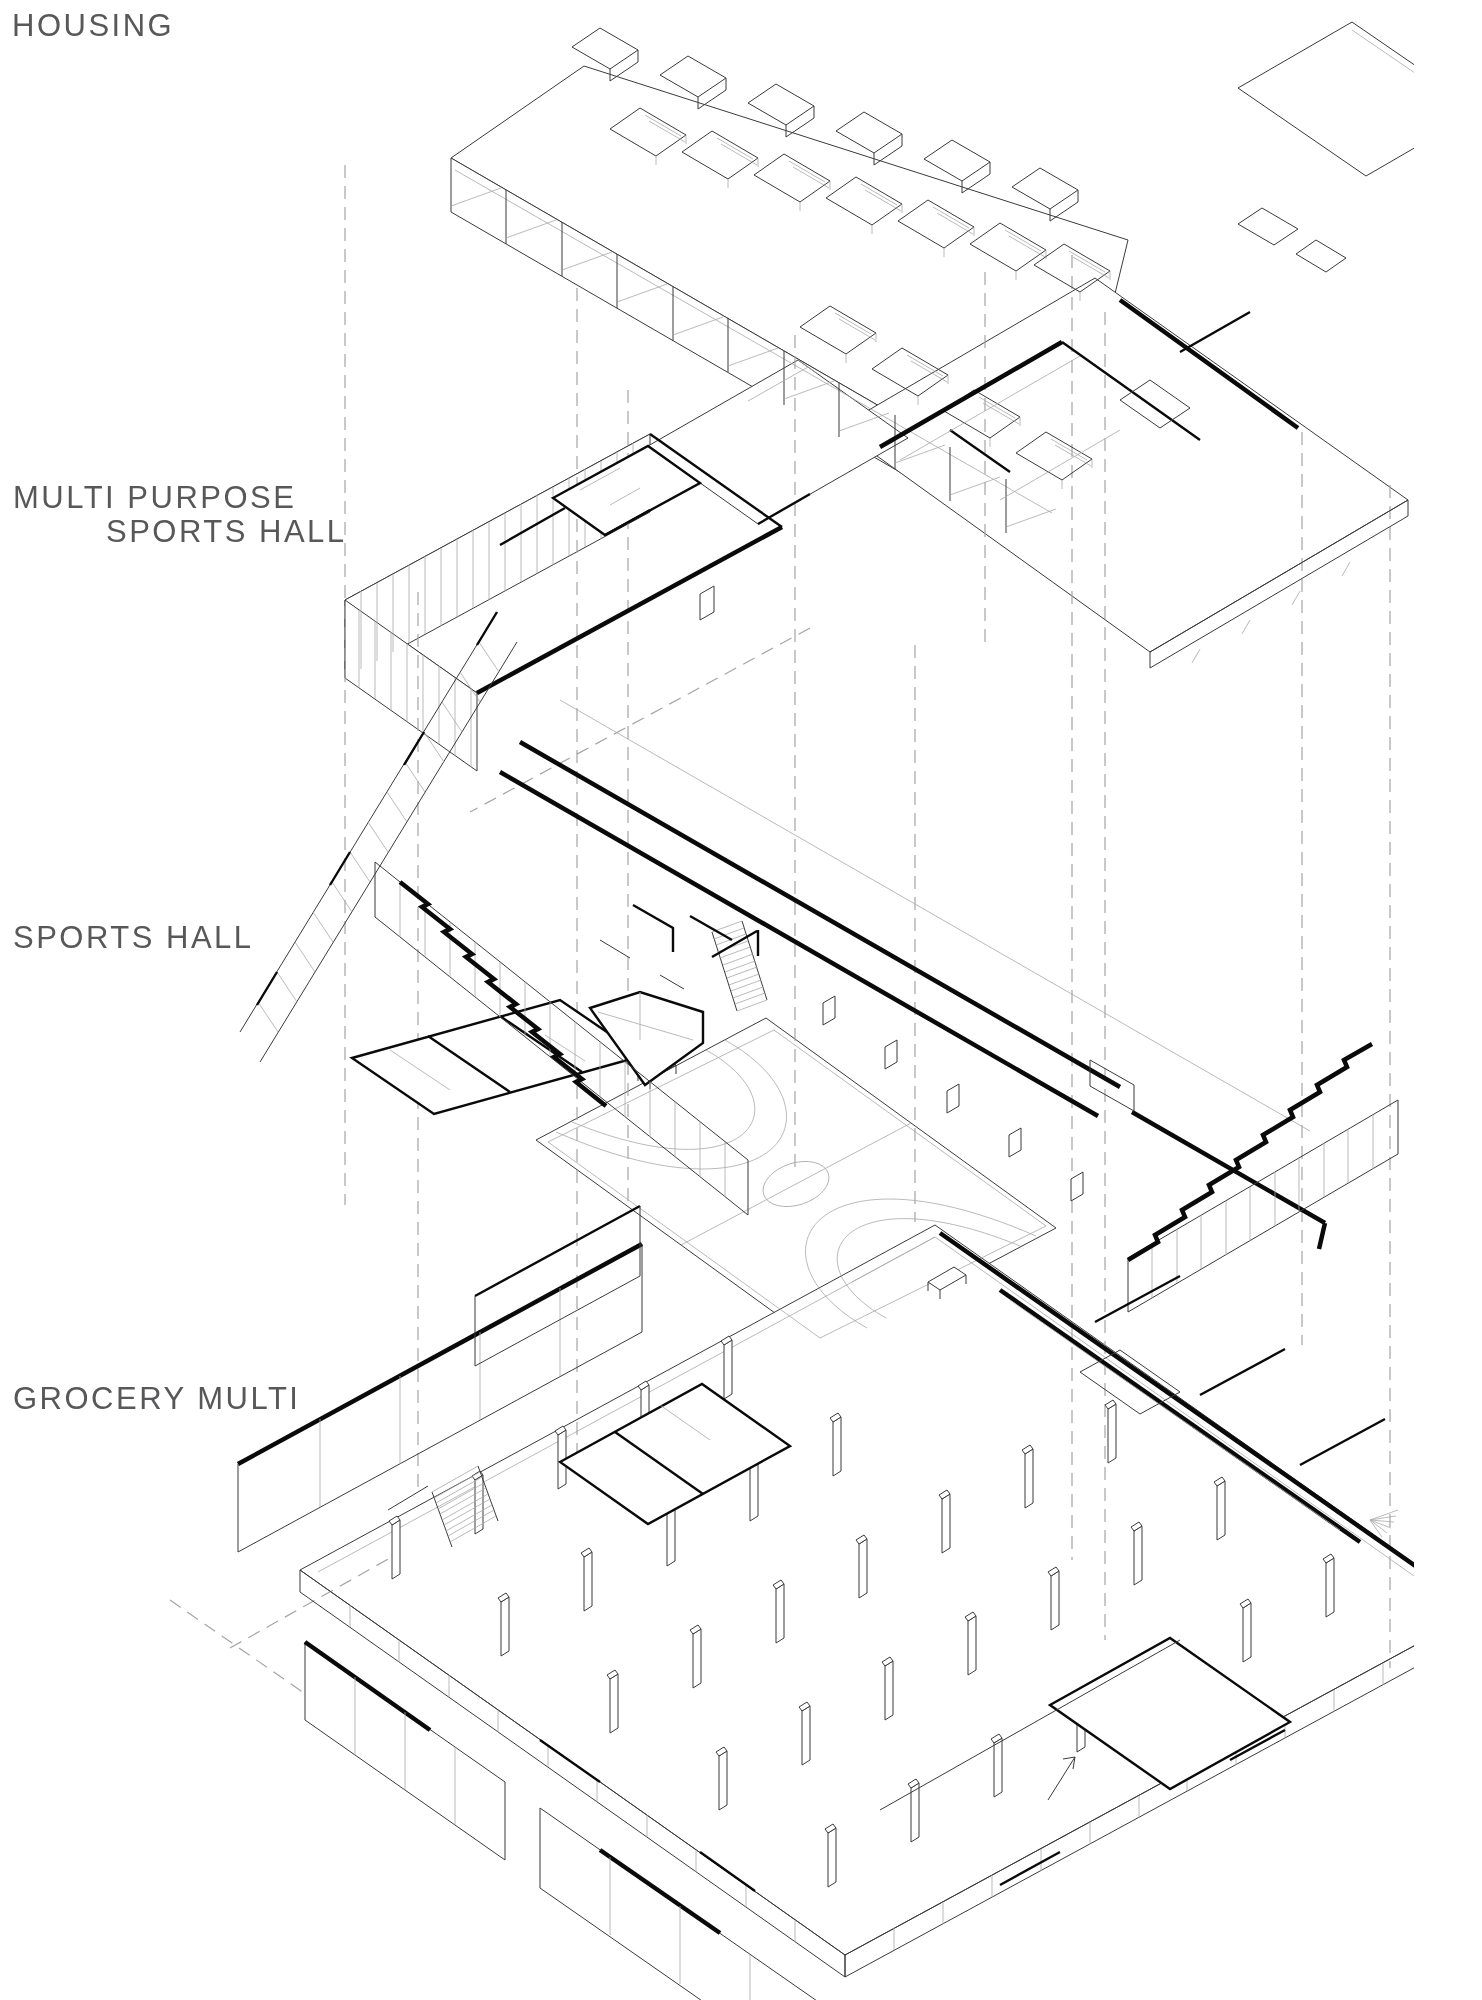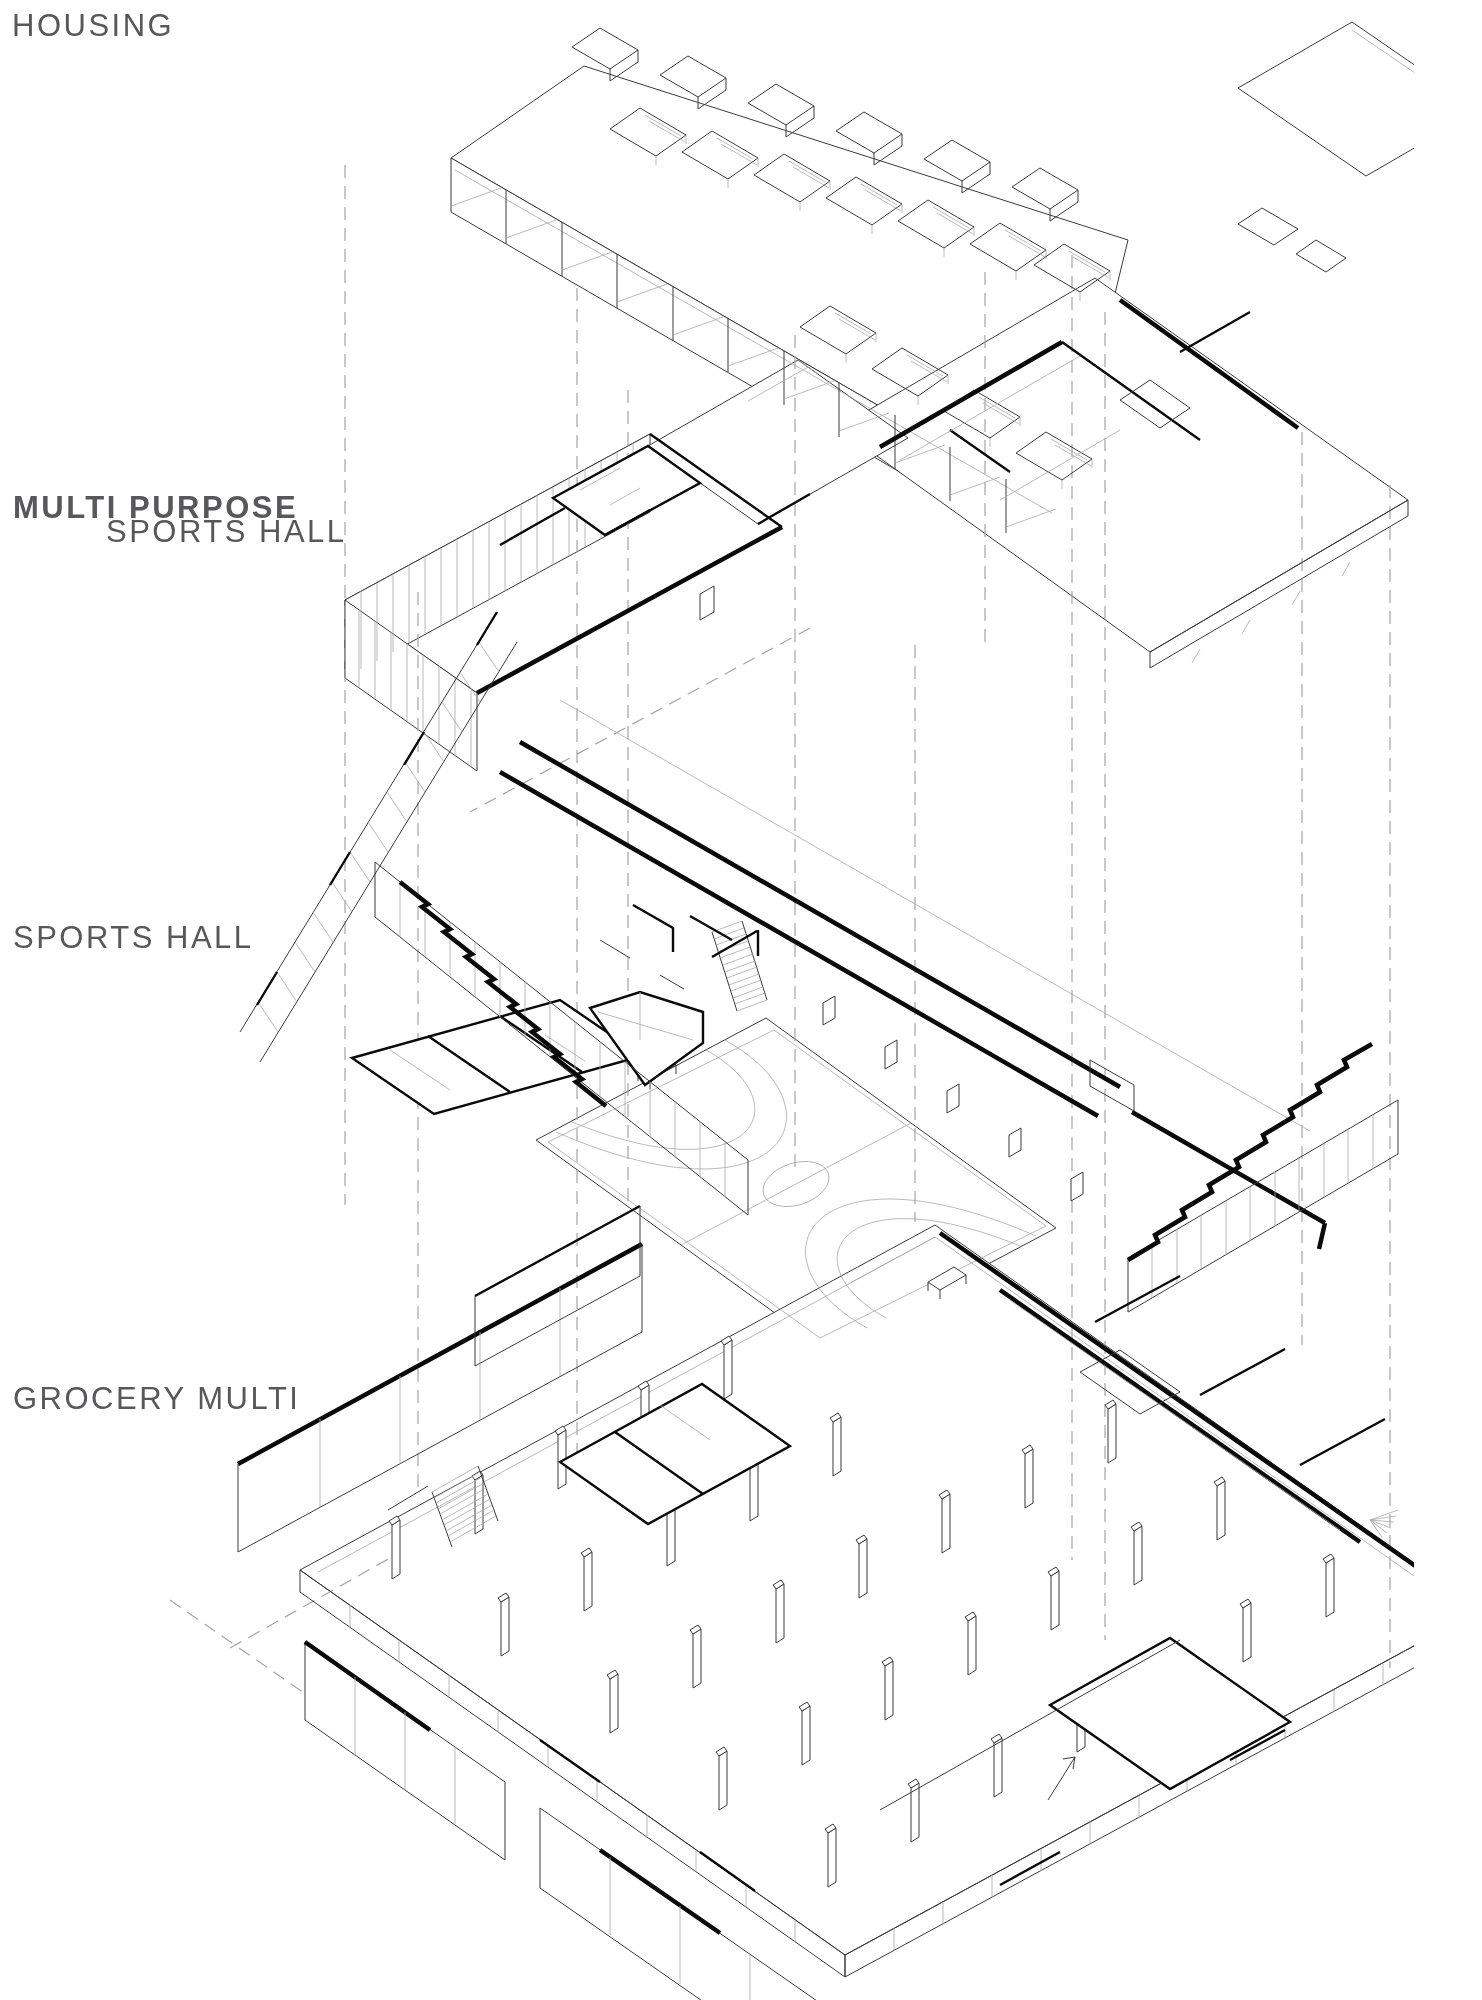--- a/index.html
+++ b/index.html
@@ -14,21 +14,21 @@
   .hv2{fill:none;stroke:#0a0a0a;stroke-width:2.4;}
   .dsh{fill:none;stroke:#a5a5a7;stroke-width:1.2;stroke-dasharray:13 8;}
   .wfill{fill:#ffffff;}
 </style>
 </head>
 <body>
 
 <div id="page">
 
   <div class="layer-label" style="left:12px;top:8px;">HOUSING</div>
-  <div class="layer-label" style="left:13px;top:490px;font-weight:bold;">MULTI PURPOSE</div>
+  <div class="layer-label" style="left:13px;top:480px;">MULTI PURPOSE</div>
   <div class="layer-label" style="left:106px;top:514px;">SPORTS HALL</div>
   <div class="layer-label" style="left:13px;top:920px;">SPORTS HALL</div>
   <div class="layer-label" style="left:13px;top:1381px;">GROCERY MULTI</div>
 
   <svg width="1482" height="2000" viewBox="0 0 1482 2000">
 
     <defs>
       <g id="cty">
         <path class="ln" d="M0,0 l46,27 -30,21 -46,-27 Z"></path>
         <path class="lt" d="M5,7 l36,21 M9,13 l36,21 M16,48 v9 M46,27 v9"></path>

